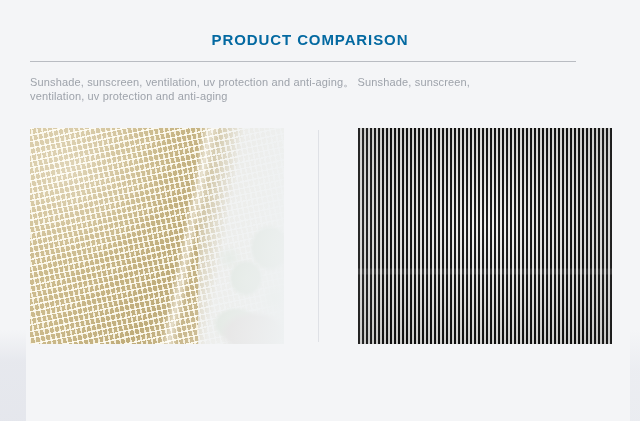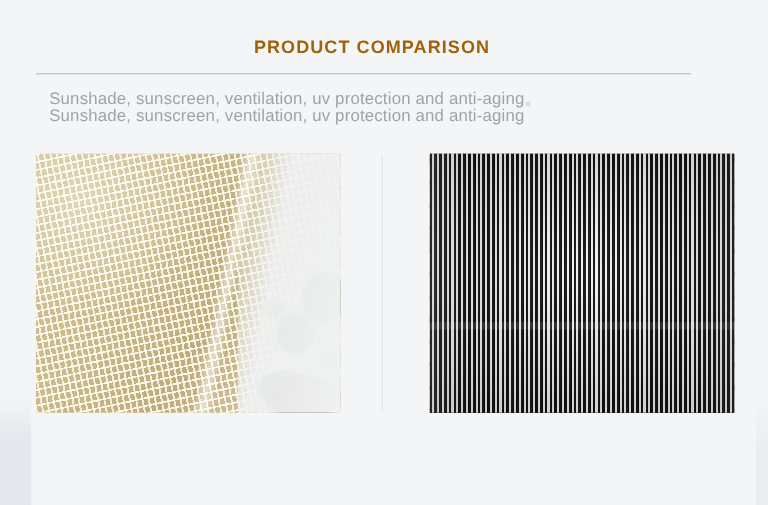--- a/index.html
+++ b/index.html
@@ -51,39 +51,39 @@
 
   .title {
     position: absolute;
     left: 0;
     top: 30px;
     width: 620px;
     text-align: center;
     font-size: 15px;
     font-weight: bold;
     letter-spacing: 0.9px;
-    color: #a16207;
+    color: #0369a1;
     line-height: 19px;
   }
 
   .title-rule {
     position: absolute;
     left: 30px;
     top: 61px;
     width: 546px;
     height: 1px;
     background: #b9bcc2;
   }
 
   .desc {
     position: absolute;
-    left: 41px;
+    left: 30px;
     top: 75px;
     width: 470px;
-    font-size: 14px;
+    font-size: 11px;
     line-height: 14px;
     color: #9ea3ab;
     letter-spacing: 0.15px;
   }
 
   .compare {
     position: absolute;
     left: 0;
     top: 128px;
     width: 640px;

